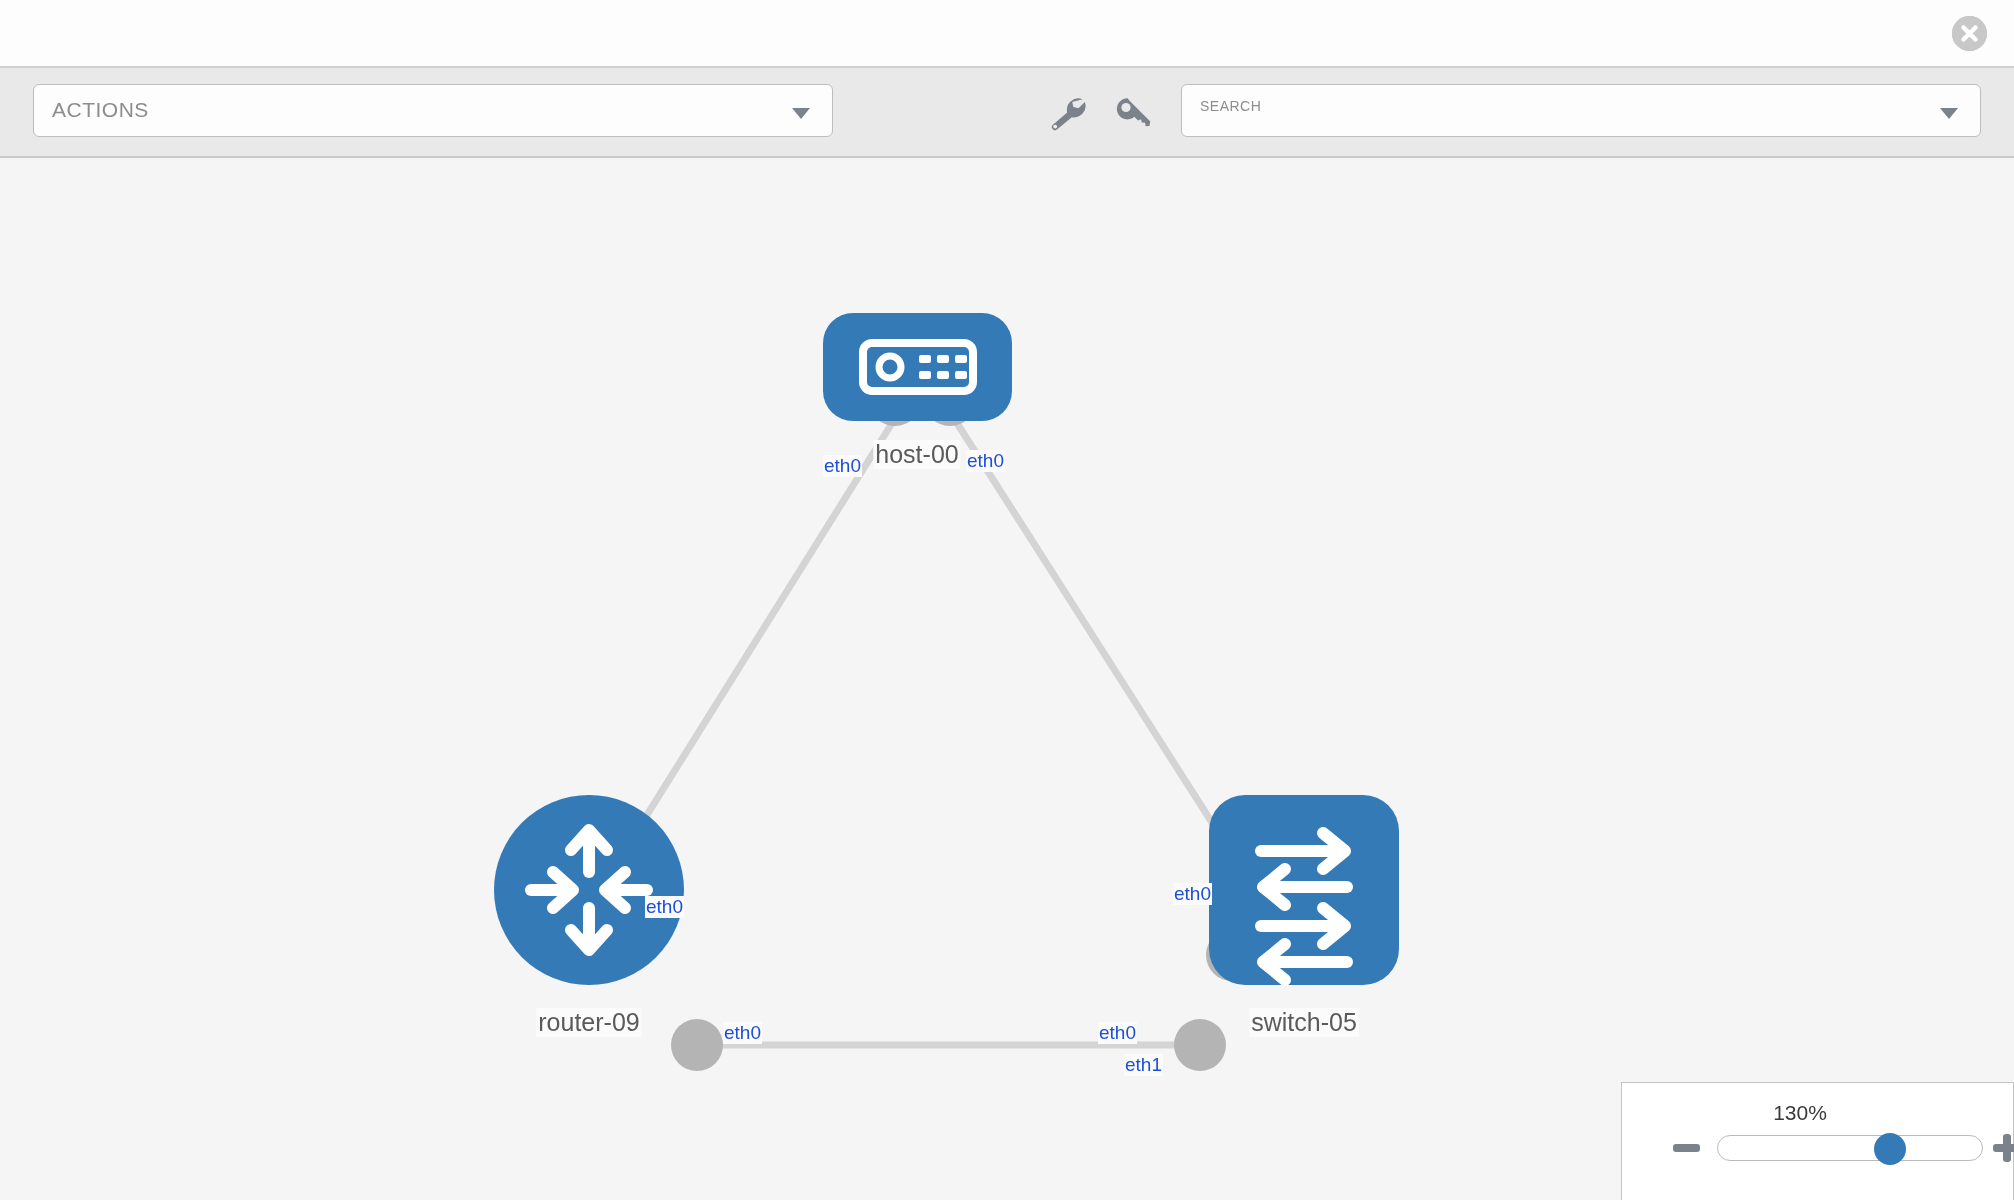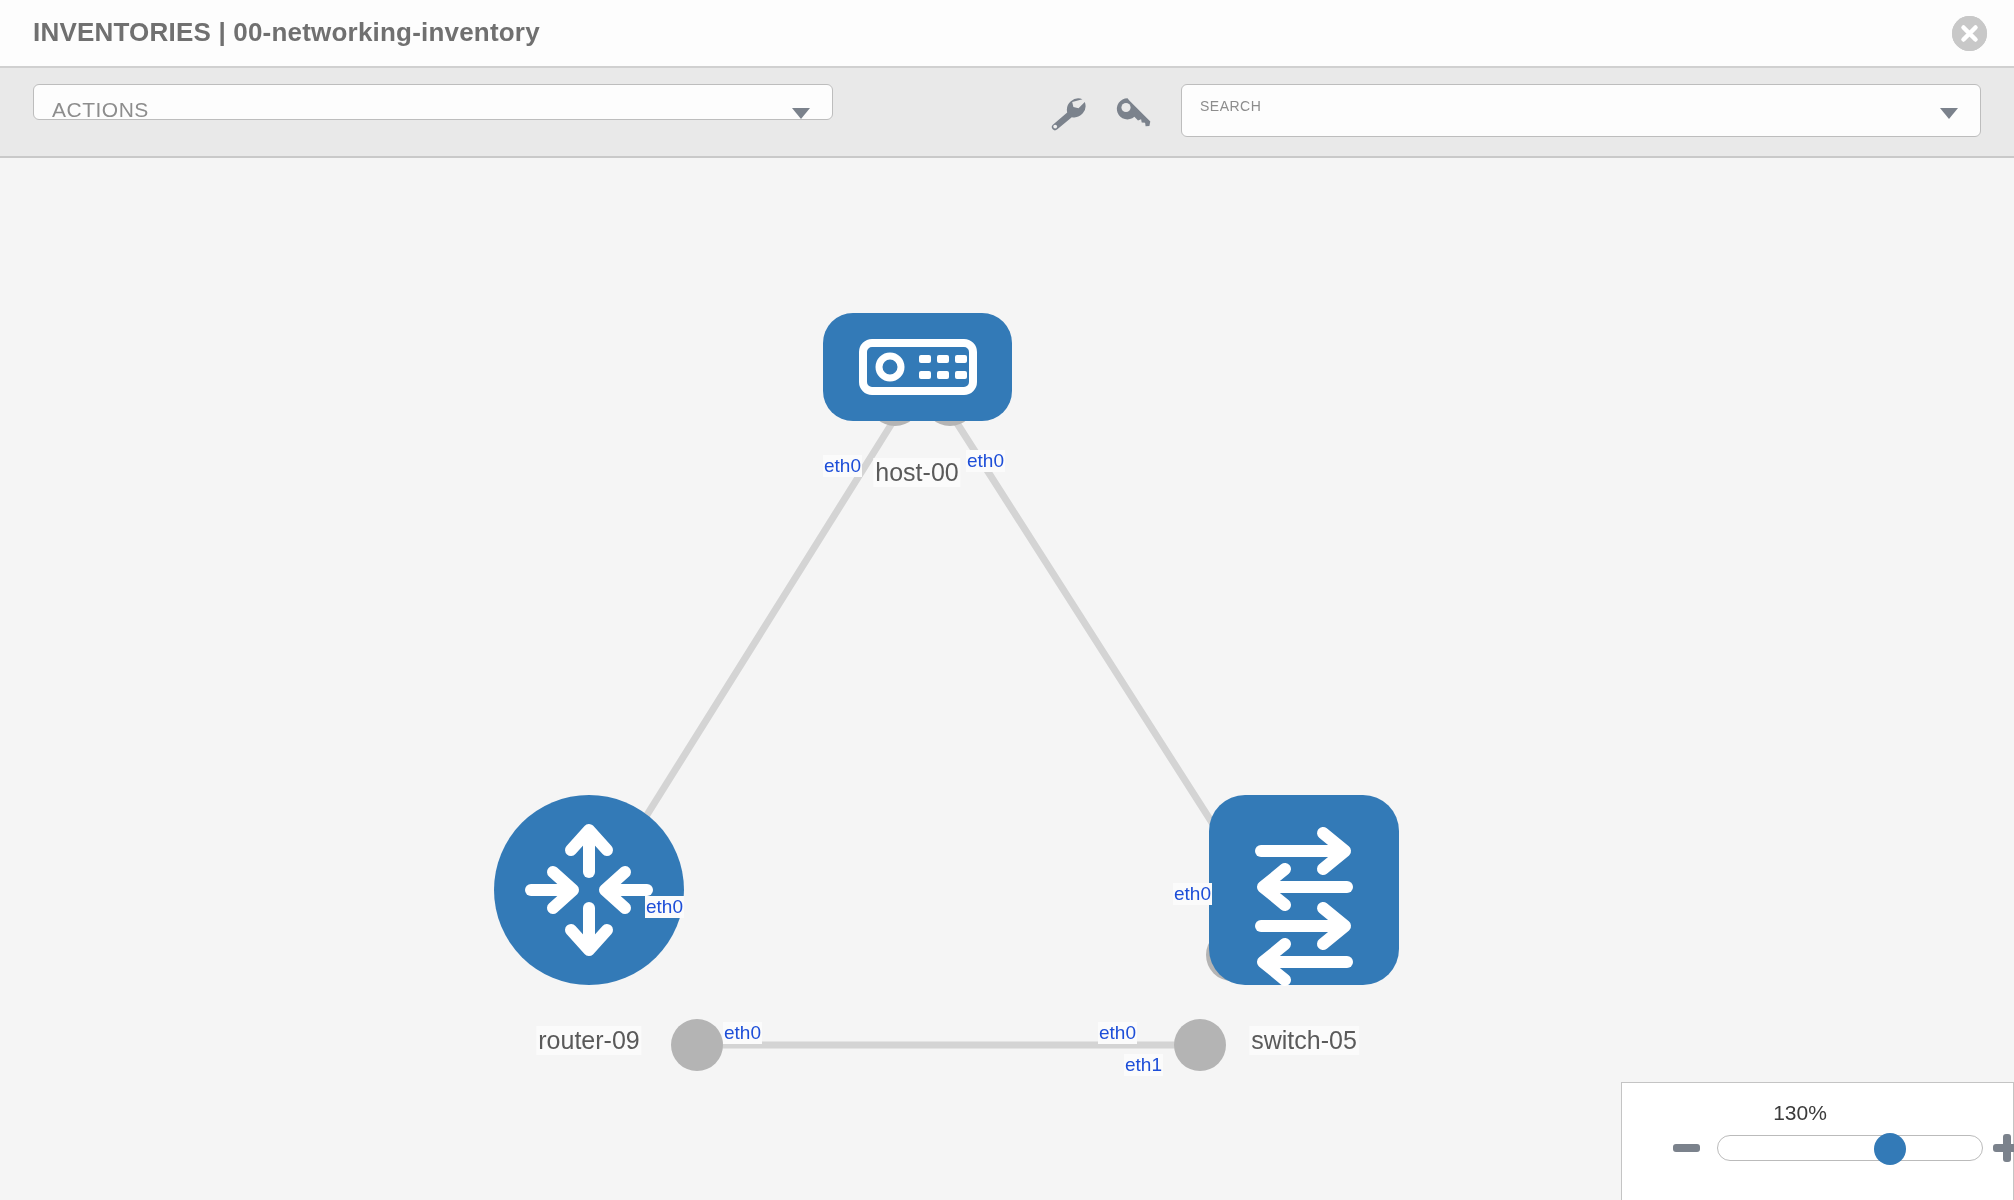--- a/index.html
+++ b/index.html
@@ -29,21 +29,21 @@
   }
   .close-btn svg { display: block; }
 
   
   .toolbar {
     position: absolute; left: 0; top: 68px; width: 2014px; height: 90px;
     background: #e9e9e9; border-bottom: 2px solid #c9c9c9;
   }
   .actions-select {
     position: absolute; left: 33px; top: 84px;
-    width: 800px; height: 36px;
+    width: 800px; height: 53px;
     background: #fdfdfd; border: 1px solid #bdbdbd; border-radius: 6px;
     cursor: pointer;
   }
   .actions-label {
     position: absolute; left: 18px; top: 13px;
     font-size: 21px; color: #8d8d8d; letter-spacing: 0.5px;
   }
   .caret {
     position: absolute; right: 22px; top: 23px;
     width: 0; height: 0;
@@ -77,21 +77,20 @@
   .topo-svg { position: absolute; left: 0; top: 0; }
 
   
   .node-label {
     position: absolute;
     font-size: 25px; color: #5a5a5a;
     background: #fbfbfb;
     white-space: nowrap;
     transform: translateX(-50%);
     padding: 0 2px;
-    margin-top: 18px;
   }
   .iface-label {
     position: absolute;
     font-size: 19px; color: #1d4ed8;
     background: #fbfbfb;
     white-space: nowrap;
     padding: 0 1px;
   }
 
   
@@ -129,21 +128,20 @@
   }
   .zoom-plus::before { left: 0; top: 10px; width: 28px; height: 8px; }
   .zoom-plus::after  { left: 10px; top: 0; width: 8px; height: 28px; }
 </style>
 </head>
 <body>
 
 <div id="app">
 
   <div class="header">
-    <div class="header-title">INVENTORIES | 00-networking-inventory</div>
     <div class="close-btn">
       <svg width="35" height="35" viewBox="0 0 35 35" aria-hidden="true">
         <circle cx="17.5" cy="17.5" r="17.5" fill="#c8c8c8"></circle>
         <path d="M11.5 11.5 L23.5 23.5 M23.5 11.5 L11.5 23.5" stroke="#ffffff" stroke-width="4.5" stroke-linecap="round"></path>
       </svg>
     </div>
   </div>
 
   <div class="toolbar"></div>
 

